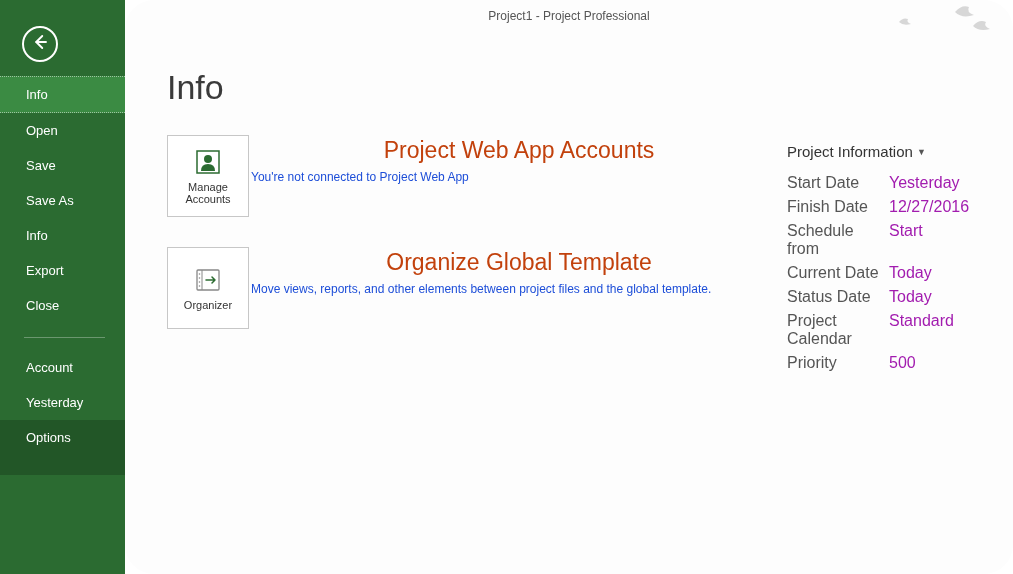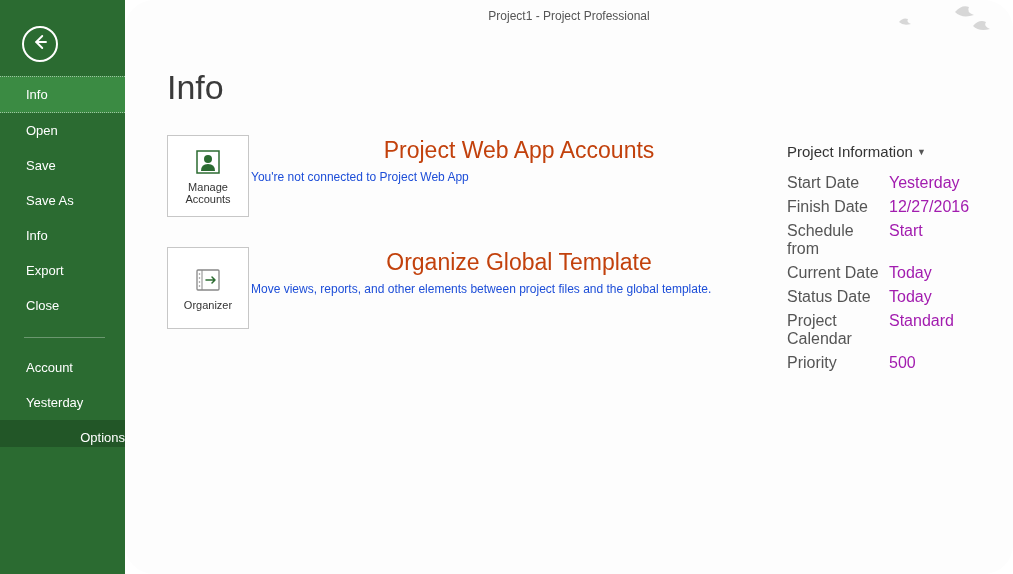--- a/index.html
+++ b/index.html
@@ -36,22 +36,21 @@
       border-bottom: 1px dotted rgba(255,255,255,0.5);
     }
     .sidebar-divider {
       border: none;
       border-top: 1px solid rgba(255,255,255,0.3);
       margin: 14px 20px 12px 24px;
     }
     .sidebar-item.options {
       background: #225627;
       padding-top: 10px;
-      padding-bottom: 2px;
-      text-align: right;
+      padding-bottom: 30px;
     }
 
     .main {
       flex: 1;
       background: #fdfdfd;
       position: relative;
       display: flex;
       flex-direction: column;
       border-radius: 29px;
     }

